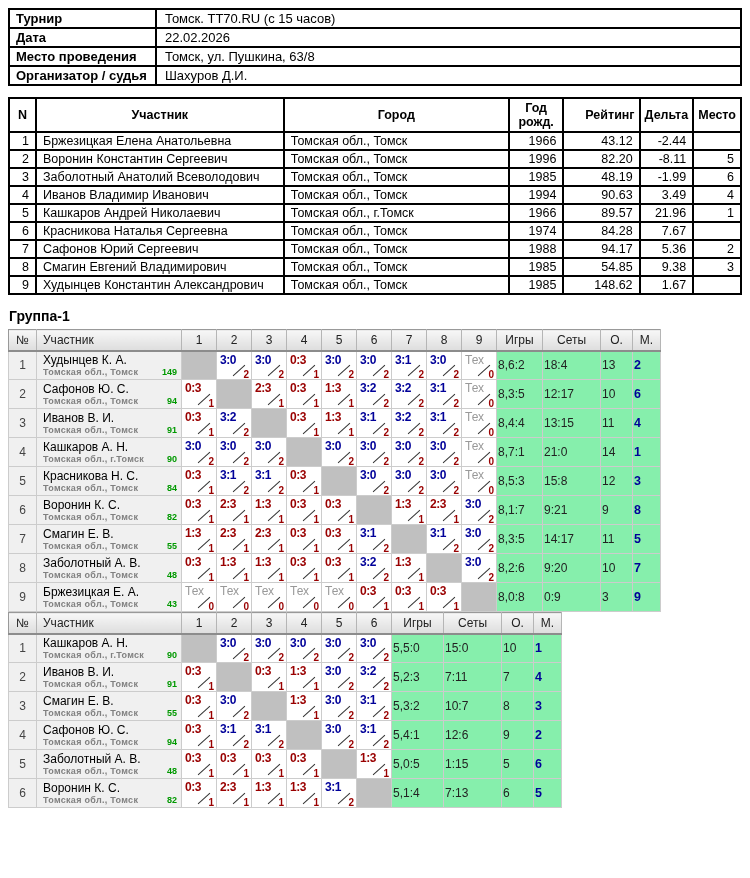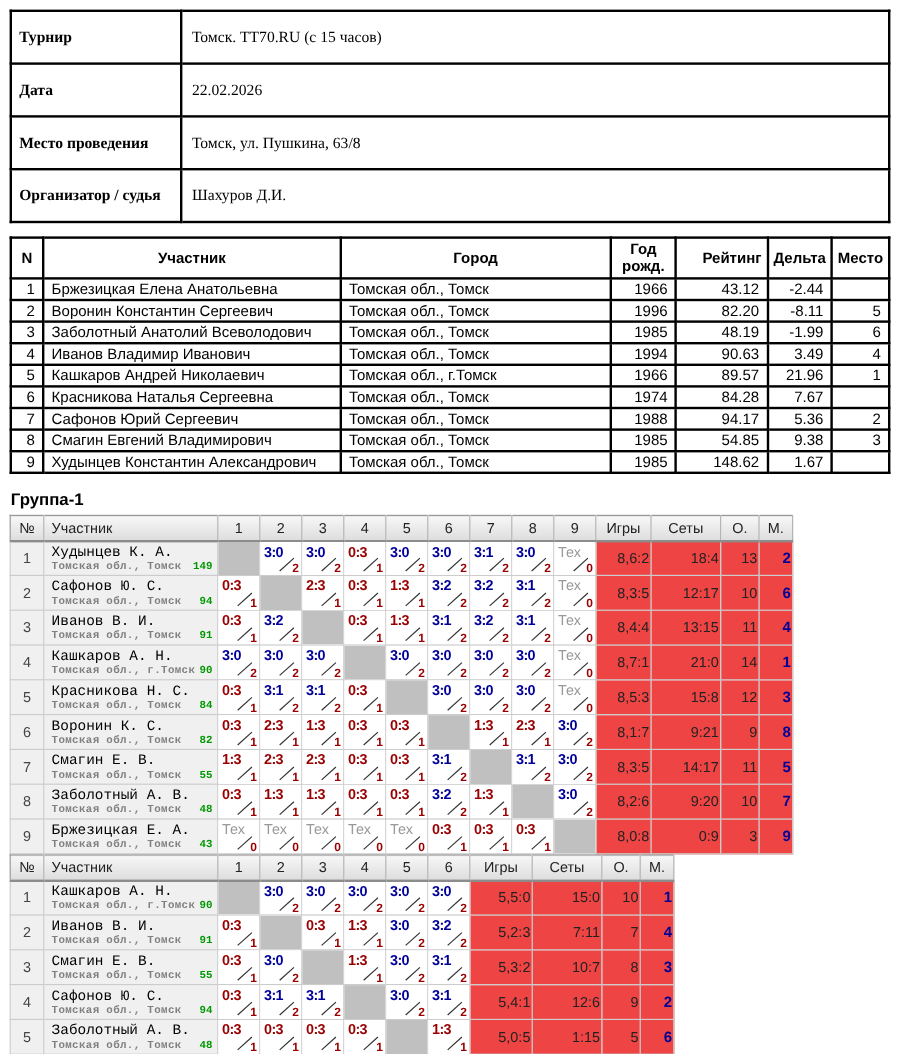--- a/index.html
+++ b/index.html
@@ -6,21 +6,21 @@
     --win:#000099; --loss:#990000; --tech:#999999;
     --rating:#009900; --place:#000099; --selfcell:#c0c0c0;
   }
   *{box-sizing:border-box;}
   body{margin:0;background:#ffffff;width:750px;font-family:"Liberation Sans",sans-serif;color:#000;}
   .page{padding:8px 8px 4px 8px;}
 
   
   table.bordered{border-collapse:collapse;width:734px;}
   table.bordered td, table.bordered th{border:2px solid #000;}
-  .info td{height:17px;padding:13px 8px;font-size:13px;white-space:nowrap;font-family:Liberation Serif, serif;}
+  .info td{height:17px;padding:1px 8px;font-size:13px;white-space:nowrap;}
   .info td.lbl{font-weight:bold;width:142px;padding-left:6px;}
 
   .participants{margin-top:11px;}
   .participants th{font-size:12.5px;font-weight:bold;height:24px;padding:2px 4px;text-align:center;}
   .participants td{font-size:12.5px;height:17px;padding:1px 6px;white-space:nowrap;}
   .participants .w-n{width:28px;} .participants .w-name{width:250px;}
   .participants .w-city{width:240px;} .participants .w-year{width:56px;}
   .participants .w-rat{width:62px;padding-left:21px;} .participants .w-del{width:50px;} .participants .w-pl{width:40px;}
   .participants td.num{text-align:right;}
   .participants td.txt{text-align:left;}
@@ -28,24 +28,24 @@
   h3.section{font-size:14px;font-weight:bold;margin:13px 0 5px 1px;}
 
   
   table.cross{border-collapse:collapse;border:1px solid #999;}
   .cross th{background:linear-gradient(#f7f7f7,#dddddd);border-right:1px solid #b5b5b5;
     border-bottom:2px solid #8c8c8c;font-weight:normal;font-size:12px;color:#222;
     height:21px;padding:0 4px;text-align:center;white-space:nowrap;}
   .cross th.h-name{text-align:left;padding-left:6px;}
   .cross td{border:1px solid #ccc;height:29px;}
   .cross td.c-num{width:28px;text-align:center;font-size:12px;color:#444;background:#f0f0f0;}
-  .cross td.c-name{width:145px;background:#f0f0f0;padding:1px 4px 1px 6px;font-family:Liberation Mono, monospace;}
+  .cross td.c-name{width:145px;background:#f0f0f0;padding:1px 4px 1px 6px;}
   .cross td.c-score{width:35px;position:relative;background:#fff;padding:0;}
   .cross td.c-score.self{background:var(--selfcell);}
-  .cross td.stat{background:#ef4444;text-align:right;font-size:12px;color:#222;white-space:nowrap;}
+  .cross td.stat{background:#86efac;text-align:left;font-size:12px;color:#222;white-space:nowrap;}
   .cross .c-games{width:46px;margin-top:30px;} .cross .c-sets{width:58px;margin-top:28px;}
   .cross .c-pts{width:32px;} .cross .c-place{width:28px;}
   .cross td.c-place{font-weight:bold;font-size:12.5px;color:var(--place);}
   .cross.final .c-games{width:52px;}
 
   .pname{font-size:12px;line-height:14px;color:#000;white-space:nowrap;}
   .psub{display:flex;justify-content:space-between;font-size:9px;font-weight:bold;
     letter-spacing:.3px;color:#808080;line-height:11px;white-space:nowrap;}
   .prating{color:var(--rating);letter-spacing:0;}
 

